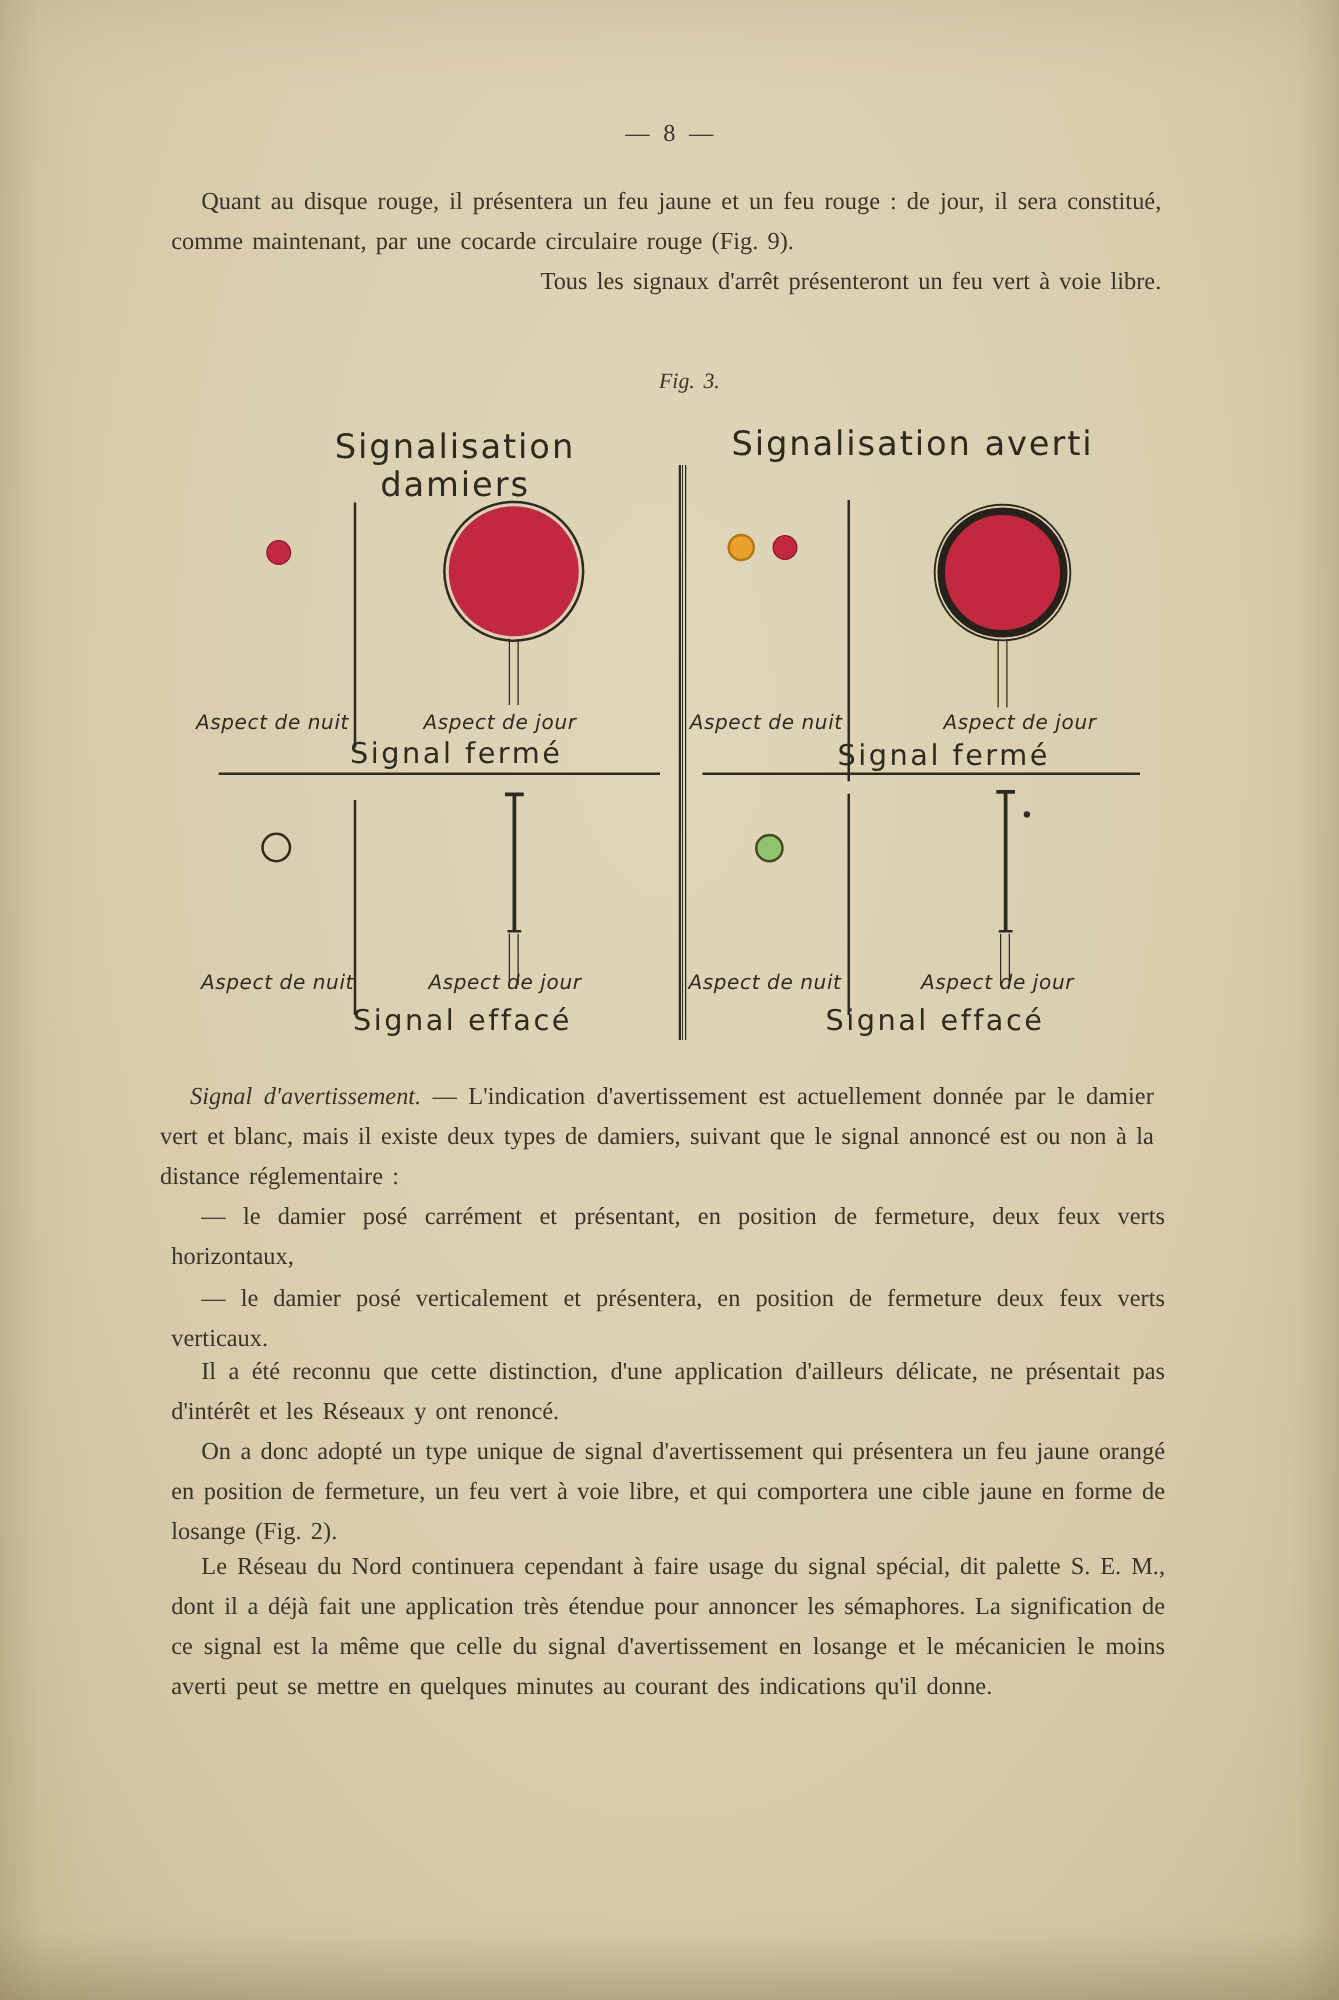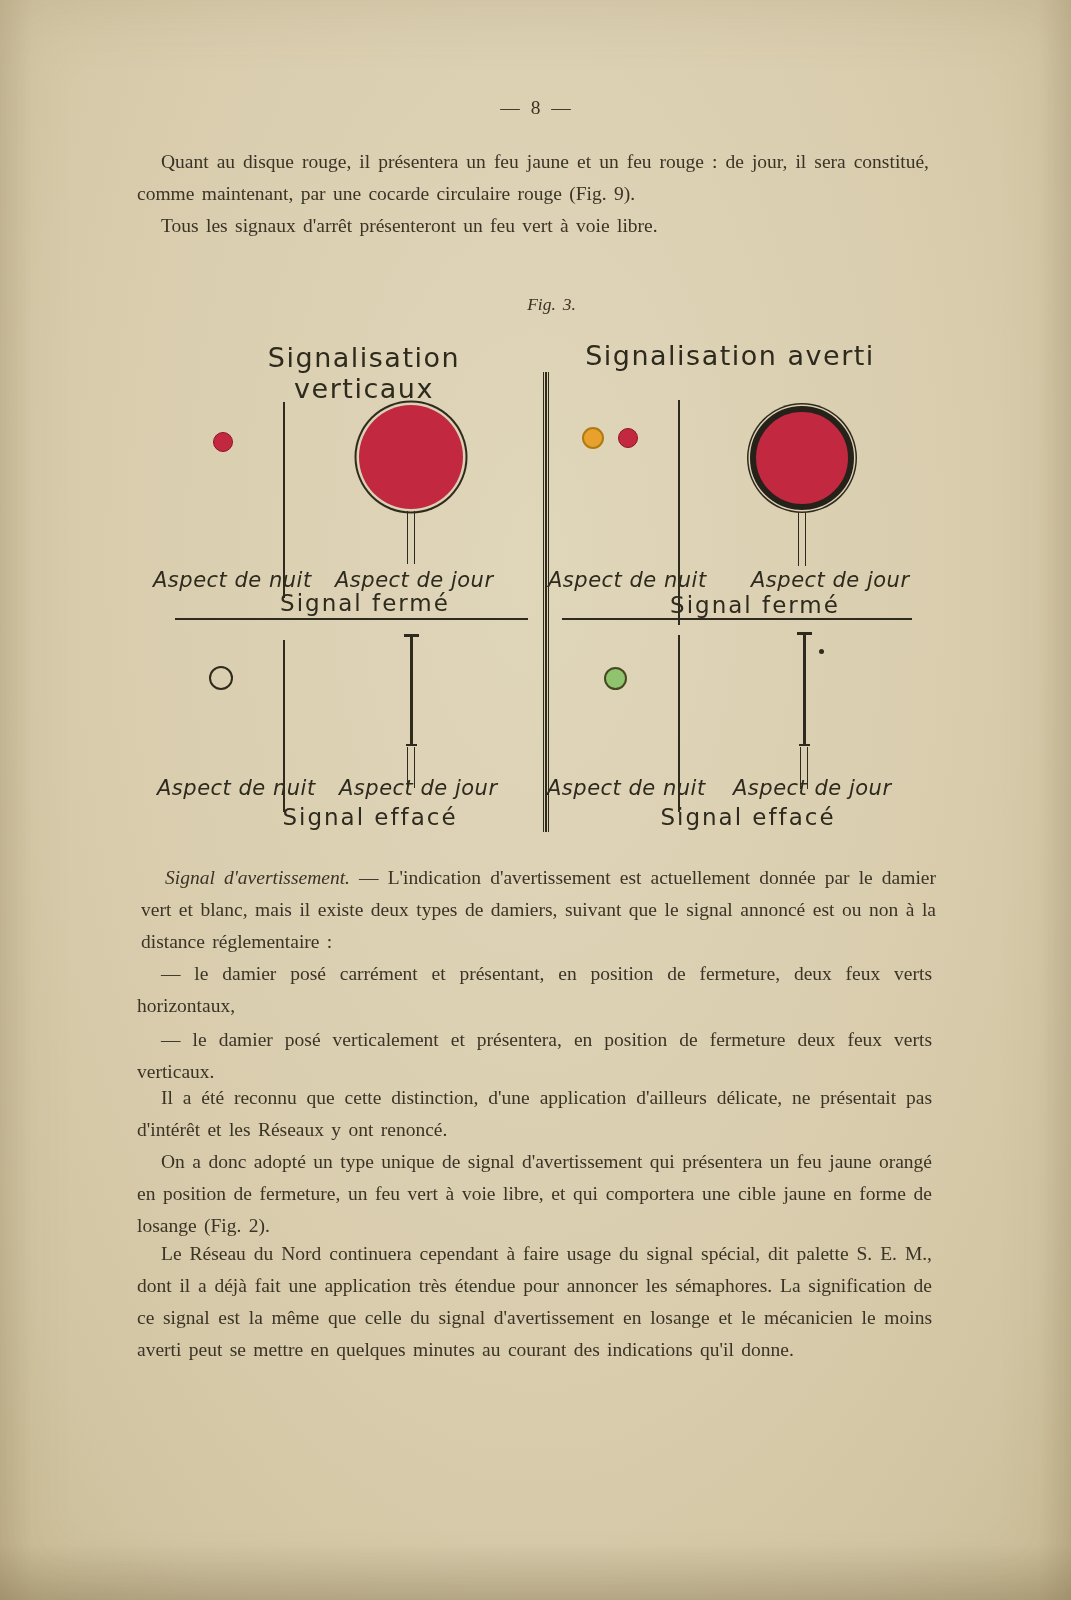--- a/index.html
+++ b/index.html
@@ -9,27 +9,27 @@
     background:
       linear-gradient(to bottom, rgba(0,0,0,0) 96.5%, rgba(90,75,45,.22) 100%),
       linear-gradient(to right, rgba(100,85,50,.10) 0%, rgba(0,0,0,0) 3%, rgba(0,0,0,0) 97%, rgba(100,85,50,.12) 100%),
       radial-gradient(ellipse at 50% 35%, #e0d6ba 0%, #d9cdae 55%, #d2c5a3 82%, #c9bb95 100%);
     box-shadow: inset 0 0 70px rgba(120,100,60,.18);
     color:#3b3426;
   }
   .abs{position:absolute;}
   .print{font-family:"Liberation Serif", serif;font-size:19.5px;line-height:32px;
          color:#3b3426;text-align:justify;word-spacing:2.5px;}
-  .print.noj{text-align:left;}
+  .print.noj{text-align:right;}
   .indent{text-indent:24px;}
   .ital{font-style:italic;}
   .center{text-align:center;}
   .hand{font-family:"DejaVu Sans", sans-serif;color:#2e2a1e;}
   .fig-title{font-size:27px;letter-spacing:1.5px;text-align:center;}
-  .aspect{font-size:21px;font-style:italic;letter-spacing:.5px;text-align:center;white-space:nowrap;}
+  .aspect{font-size:16px;font-style:italic;letter-spacing:.5px;text-align:center;white-space:nowrap;}
   .sigcap{font-size:23px;letter-spacing:2px;text-align:center;white-space:nowrap;}
   .vline{background:#2e2a1e;}
   .hrule{background:#2e2a1e;}
   .mast{box-sizing:border-box;border-left:1.6px solid #2e2a1e;border-right:1.6px solid #2e2a1e;background:transparent;}
   .dot{border-radius:50%;box-sizing:border-box;}
   .tripleline{
     width:6px;
     background:linear-gradient(90deg,#2e2a1e 0 1.4px,transparent 1.4px 2.4px,#2e2a1e 2.4px 3.6px,transparent 3.6px 4.6px,#2e2a1e 4.6px 6px);
   }
 </style>
@@ -38,21 +38,21 @@
 
 <div class="page">
 
   <div class="abs print center" style="left:0;top:92px;width:1071px;word-spacing:6px;">— 8 —</div>
 
   <div class="abs print indent" style="left:137px;top:146px;width:792px;">Quant au disque rouge, il présentera un feu jaune et un feu rouge : de jour, il sera constitué, comme maintenant, par une cocarde circulaire rouge (Fig. 9).</div>
   <div class="abs print noj indent" style="left:137px;top:210px;width:792px;">Tous les signaux d'arrêt présenteront un feu vert à voie libre.</div>
 
   <div class="abs print ital center" style="left:16px;top:288px;width:1071px;font-size:17.5px;">Fig. 3.</div>
 
-  <div class="abs hand fig-title" style="left:214px;top:342px;width:300px;">Signalisation verticaux</div>
+  <div class="abs hand fig-title" style="left:214px;top:342px;width:300px;">Signalisation damiers</div>
   <div class="abs hand fig-title" style="left:580px;top:340px;width:300px;">Signalisation averti</div>
 
   <div class="abs tripleline" style="left:543px;top:372px;height:460px;"></div>
 
   <div class="abs vline" style="left:283px;top:402px;width:1.8px;height:196px;"></div>
   <div class="abs dot" style="left:213px;top:432px;width:20px;height:20px;background:#c22840;border:1.5px solid #8c1527;"></div>
   <div class="abs dot" style="left:359px;top:405px;width:104px;height:104px;background:#c22840;
        box-shadow:0 0 0 2.5px #dcd1b4, 0 0 0 4.5px #2e2a1e;"></div>
   <div class="abs mast" style="left:407px;top:511px;width:8px;height:53px;"></div>
   <div class="abs hand aspect" style="left:153px;top:568px;width:130px;">Aspect de nuit</div>
@@ -85,21 +85,21 @@
   <div class="abs dot" style="left:604px;top:667px;width:23px;height:23px;background:#8fc36d;border:2.5px solid #46491f;"></div>
   <div class="abs hrule" style="left:797px;top:632px;width:15px;height:2.5px;"></div>
   <div class="abs vline" style="left:803px;top:633px;width:2.8px;height:112px;"></div>
   <div class="abs dot" style="left:819px;top:649px;width:5px;height:5px;background:#2e2a1e;"></div>
   <div class="abs hrule" style="left:799px;top:744px;width:11px;height:2px;"></div>
   <div class="abs mast" style="left:800px;top:747px;width:8px;height:42px;"></div>
   <div class="abs hand aspect" style="left:547px;top:776px;width:130px;">Aspect de nuit</div>
   <div class="abs hand aspect" style="left:733px;top:776px;width:130px;">Aspect de jour</div>
   <div class="abs hand sigcap" style="left:648px;top:804px;width:200px;">Signal effacé</div>
 
-  <div class="abs print indent" style="left:141px;top:862px;width:795px;"><span class="ital">Signal d'avertissement.</span><span> — L'indication d'avertissement est actuellement donnée par le damier vert et blanc, mais il existe deux types de damiers, suivant que le signal annoncé est ou non à la distance réglementaire :</span></div>
+  <div class="abs print indent" style="left:128px;top:862px;width:795px;"><span class="ital">Signal d'avertissement.</span><span> — L'indication d'avertissement est actuellement donnée par le damier vert et blanc, mais il existe deux types de damiers, suivant que le signal annoncé est ou non à la distance réglementaire :</span></div>
 
   <div class="abs print indent" style="left:137px;top:958px;width:795px;">— le damier posé carrément et présentant, en position de fermeture, deux feux verts horizontaux,</div>
 
   <div class="abs print indent" style="left:137px;top:1024px;width:795px;">— le damier posé verticalement et présentera, en position de fermeture deux feux verts verticaux.</div>
 
   <div class="abs print indent" style="left:137px;top:1082px;width:795px;">Il a été reconnu que cette distinction, d'une application d'ailleurs délicate, ne présentait pas d'intérêt et les Réseaux y ont renoncé.</div>
 
   <div class="abs print indent" style="left:137px;top:1146px;width:795px;">On a donc adopté un type unique de signal d'avertissement qui présentera un feu jaune orangé en position de fermeture, un feu vert à voie libre, et qui comportera une cible jaune en forme de losange (Fig. 2).</div>
 
   <div class="abs print indent" style="left:137px;top:1238px;width:795px;">Le Réseau du Nord continuera cependant à faire usage du signal spécial, dit palette S. E. M., dont il a déjà fait une application très étendue pour annoncer les sémaphores. La signification de ce signal est la même que celle du signal d'avertissement en losange et le mécanicien le moins averti peut se mettre en quelques minutes au courant des indications qu'il donne.</div>

